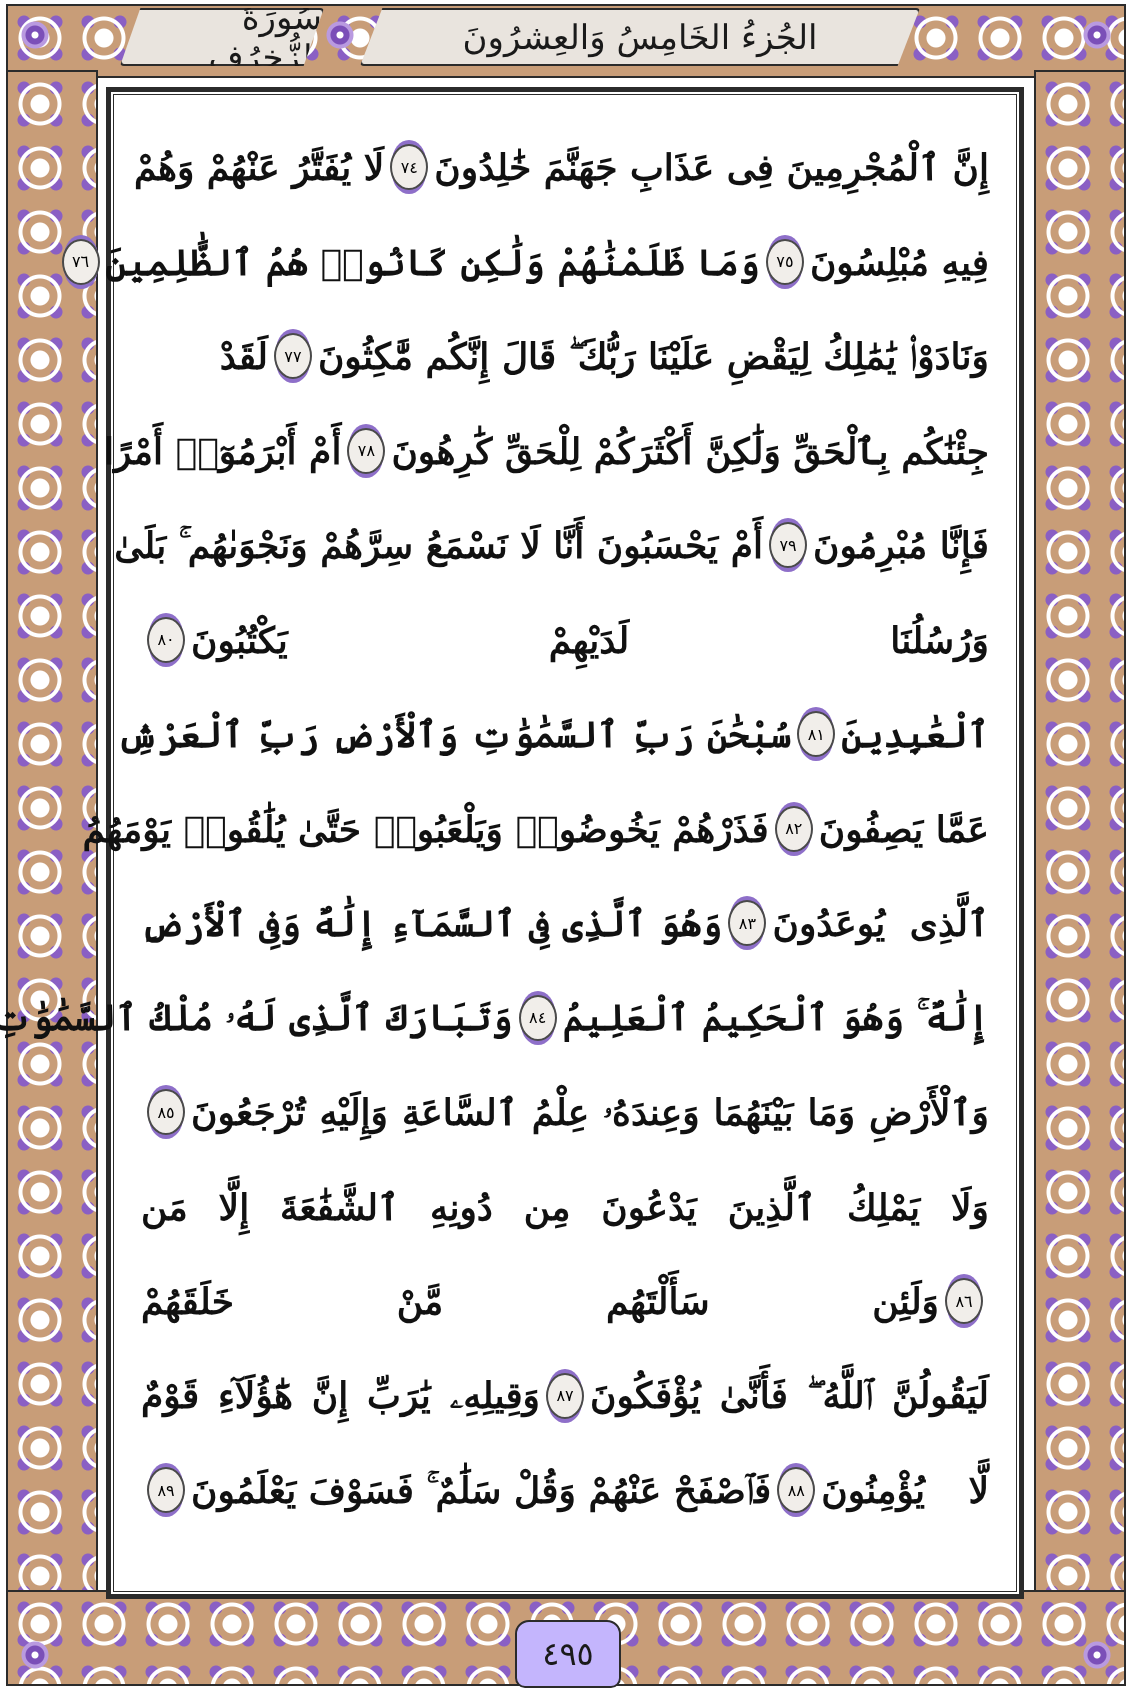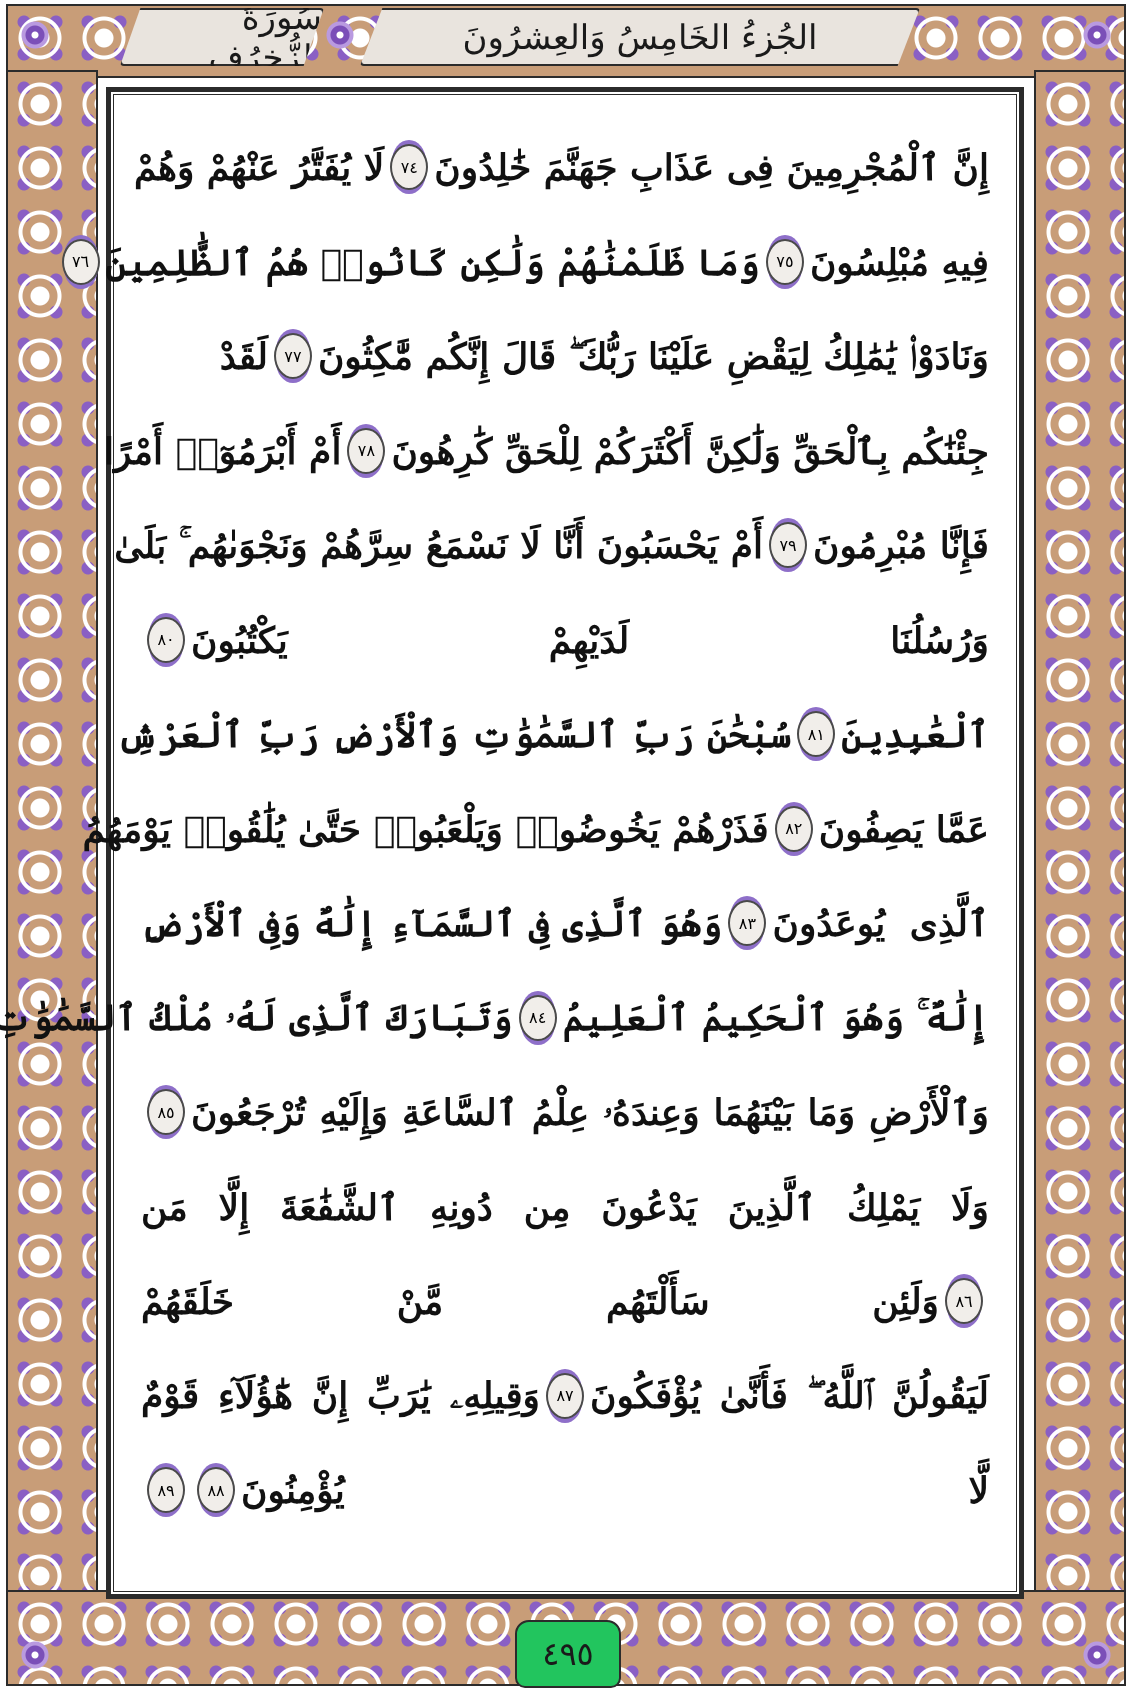--- a/index.html
+++ b/index.html
@@ -68,21 +68,21 @@
     border-radius:50% / 50%;
     background:#f1eeea; border:2px solid #4a4a4a;
     box-shadow:0 -6px 0 -2px #8e6fc9, 0 6px 0 -2px #8e6fc9;
     font-size:16px; color:#000000; font-family:"DejaVu Sans", sans-serif;
     position:relative;
   }
 
   
   .page-number {
     position:absolute; left:515px; top:1620px; width:102px; height:64px;
-    background:#22c55e; border:2px solid #2b2b2b; border-radius:14px 14px 10px 10px;
+    background:#c4b5fd; border:2px solid #2b2b2b; border-radius:14px 14px 10px 10px;
     display:flex; align-items:center; justify-content:center;
     font-family:"DejaVu Sans", sans-serif; font-size:32px; color:#1a1a1a;
   }
 </style>
 </head>
 <body>
 
 <div class="frame">
   <div class="frame-band band-top"></div>
   <div class="frame-band band-left"></div>
@@ -167,20 +167,21 @@
         <span class="line-text">وَلَئِن سَأَلْتَهُم مَّنْ خَلَقَهُمْ</span>
       </div>
       <div class="line">
         <span class="line-text">لَيَقُولُنَّ ٱللَّهُ ۖ فَأَنَّىٰ يُؤْفَكُونَ</span>
         <span class="ayah">٨٧</span>
         <span class="line-text">وَقِيلِهِۦ يَٰرَبِّ إِنَّ هَٰٓؤُلَآءِ قَوْمٌ</span>
       </div>
       <div class="line">
         <span class="line-text">لَّا يُؤْمِنُونَ</span>
         <span class="ayah">٨٨</span>
+        <span class="line-text">فَٱصْفَحْ عَنْهُمْ وَقُلْ سَلَٰمٌ ۚ فَسَوْفَ يَعْلَمُونَ</span>
         <span class="ayah">٨٩</span>
       </div>
     </div>
 </div>
 
 <div class="page-number">
   <span>٤٩٥</span>
 </div>
 
 </body></html>

